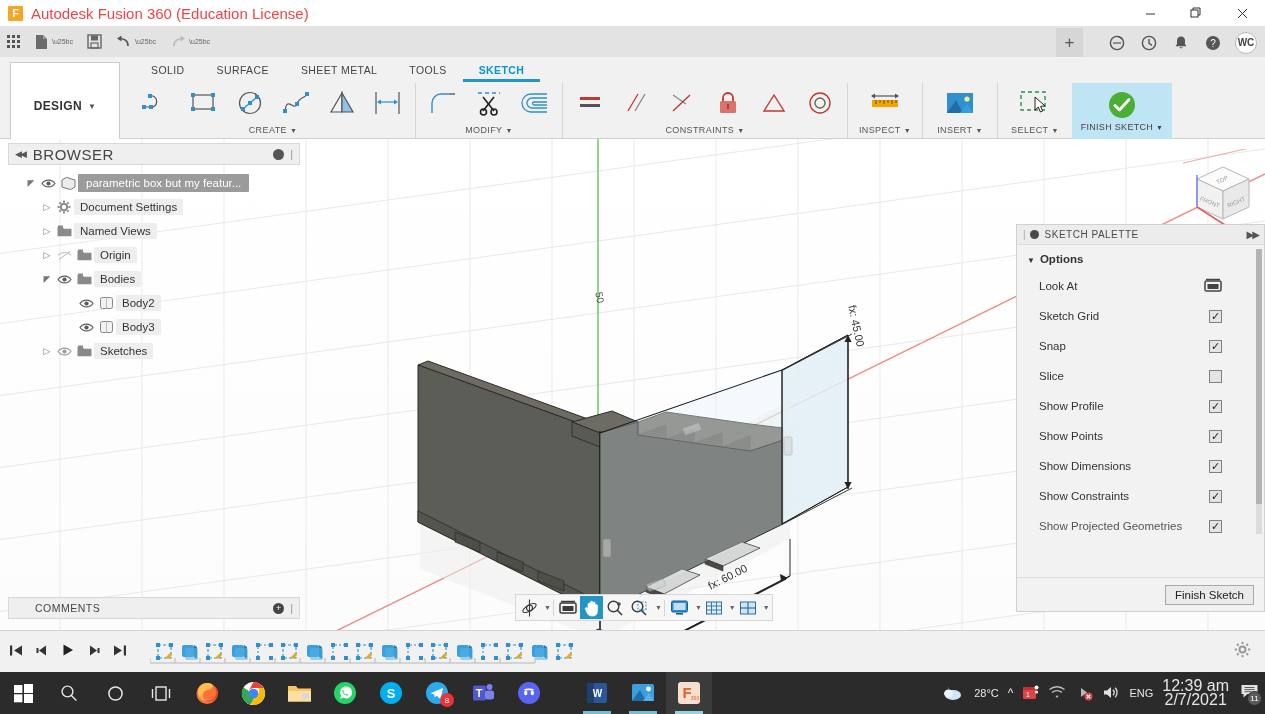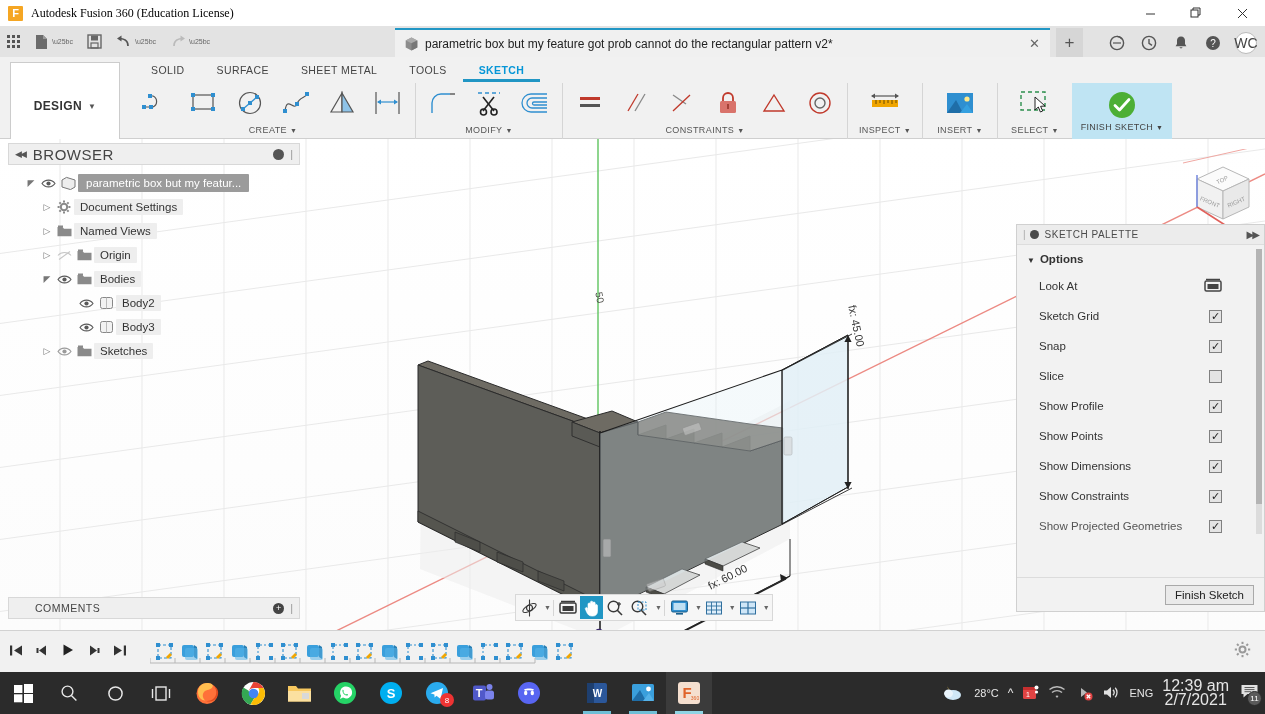--- a/index.html
+++ b/index.html
@@ -15,21 +15,21 @@
   .titlebar {
     position: absolute; left: 0; top: 0; width: 1265px; height: 26px;
     background: #ffffff; display: flex; align-items: center;
   }
   .tb-logo {
     width: 15px; height: 15px; margin-left: 8px; margin-right: 8px;
     background: #f5a623; color: #fff; font-size: 11px; font-weight: bold;
     display: flex; align-items: center; justify-content: center;
     border-radius: 1px;
   }
-  .tb-title { font-size: 12px; color: #000000; font-family: Liberation Serif, serif; }
+  .tb-title { font-size: 15px; color: #ef4444; }
   .tb-winbtns { margin-left: auto; display: flex; height: 26px; }
   .tb-winbtn {
     width: 46px; height: 26px; display: flex; align-items: center; justify-content: center;
     color: #444; font-size: 13px;
   }
 
   
   .qat {
     position: absolute; left: 0; top: 26px; width: 1265px; height: 31px;
     background: #e3e3e3; display: flex; align-items: center;
@@ -59,21 +59,21 @@
     font-size: 17px; color: #555;
   }
   .qat-right {
     position: absolute; right: 8px; top: 28px; height: 29px;
     display: flex; align-items: center; gap: 12px;
   }
   .qat-icon { color: #555; display: flex; align-items: center; justify-content: center; width: 20px; height: 20px; }
   .avatar {
     width: 22px; height: 22px; border-radius: 50%;
     background: #fff; border: 1px solid #bbb;
-    font-size: 14px; color: #444; font-weight: normal;
+    font-size: 10px; color: #444; font-weight: bold;
     display: flex; align-items: center; justify-content: center;
   }
 
   
   .ribbon {
     position: absolute; left: 0; top: 57px; width: 1265px; height: 82px;
     background: #f1f1f1; border-bottom: 1px solid #cfcfcf;
   }
   .wsbtn {
     position: absolute; left: 10px; top: 5px; width: 110px; height: 88px;
@@ -297,31 +297,20 @@
       <div class="qat-btn">
         <svg width="16" height="14" viewBox="0 0 16 14">
             <path d="M4 11 C4 5 9 3.5 12.5 3.5" fill="none" stroke="#bbb" stroke-width="1.7"></path>
             <path d="M15 3.5 l-4.5 -3 v6 z" fill="#bbb"></path>
           </svg>
         <span class="caret">\u25bc</span>
       </div>
     </div>
   </div>
 
-  <div class="doctab">
-    <span class="cube">
-      <svg width="13" height="14" viewBox="0 0 13 14">
-          <path d="M6.5 0.5 L12.3 3.4 v7.2 L6.5 13.5 L0.7 10.6 V3.4 z" fill="#8c8c8c"></path>
-          <path d="M6.5 0.5 L12.3 3.4 L6.5 6.3 L0.7 3.4 z" fill="#aaa"></path>
-          <path d="M6.5 6.3 L12.3 3.4 v7.2 L6.5 13.5 z" fill="#777"></path>
-        </svg>
-    </span>
-    <span class="doctab-label">parametric box but my feature got prob cannot do the rectangular pattern v2*</span>
-    <span class="doctab-close">✕</span>
-  </div>
   <div class="tab-plus">+</div>
 
   <div class="qat-right">
     <span class="qat-icon">
       <svg width="16" height="16" viewBox="0 0 16 16">
           <circle cx="8" cy="8" r="6.6" fill="none" stroke="#555" stroke-width="1.4"></circle>
           <path d="M8 1.4 A6.6 6.6 0 0 1 13 4" fill="none" stroke="#555" stroke-width="1.4"></path>
           <path d="M4 8 h8" stroke="#555" stroke-width="1.2"></path>
         </svg>
     </span>

